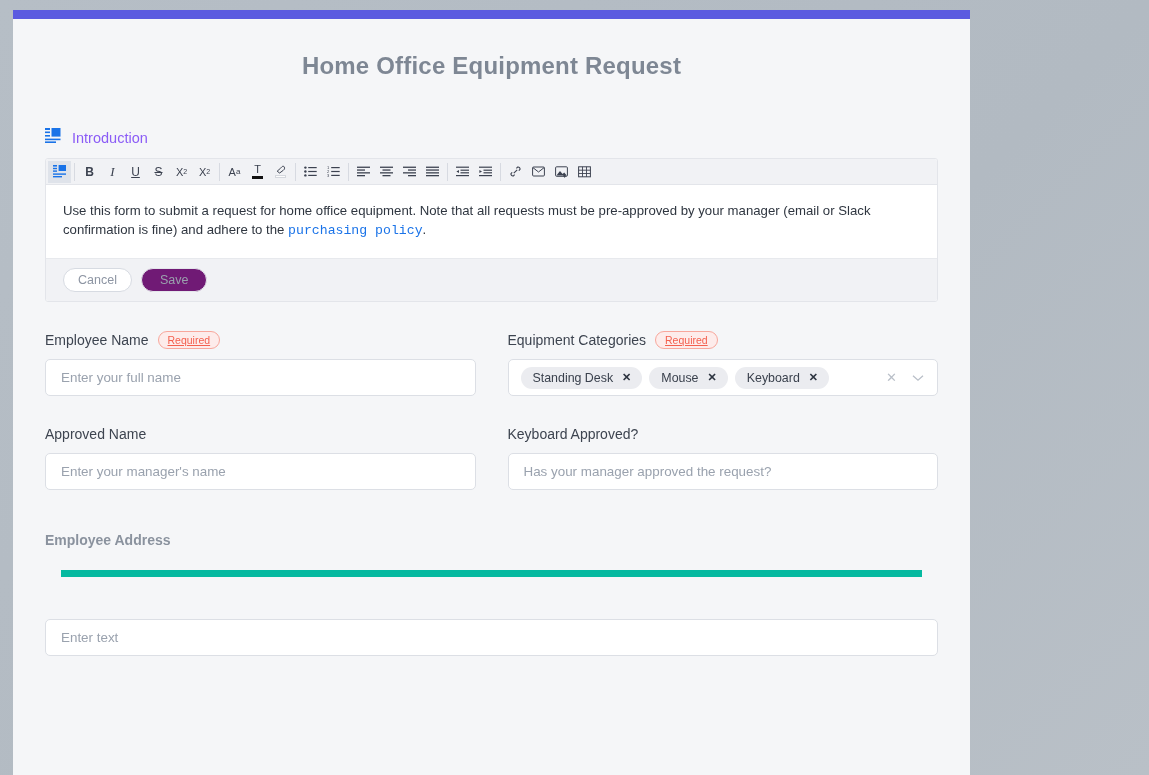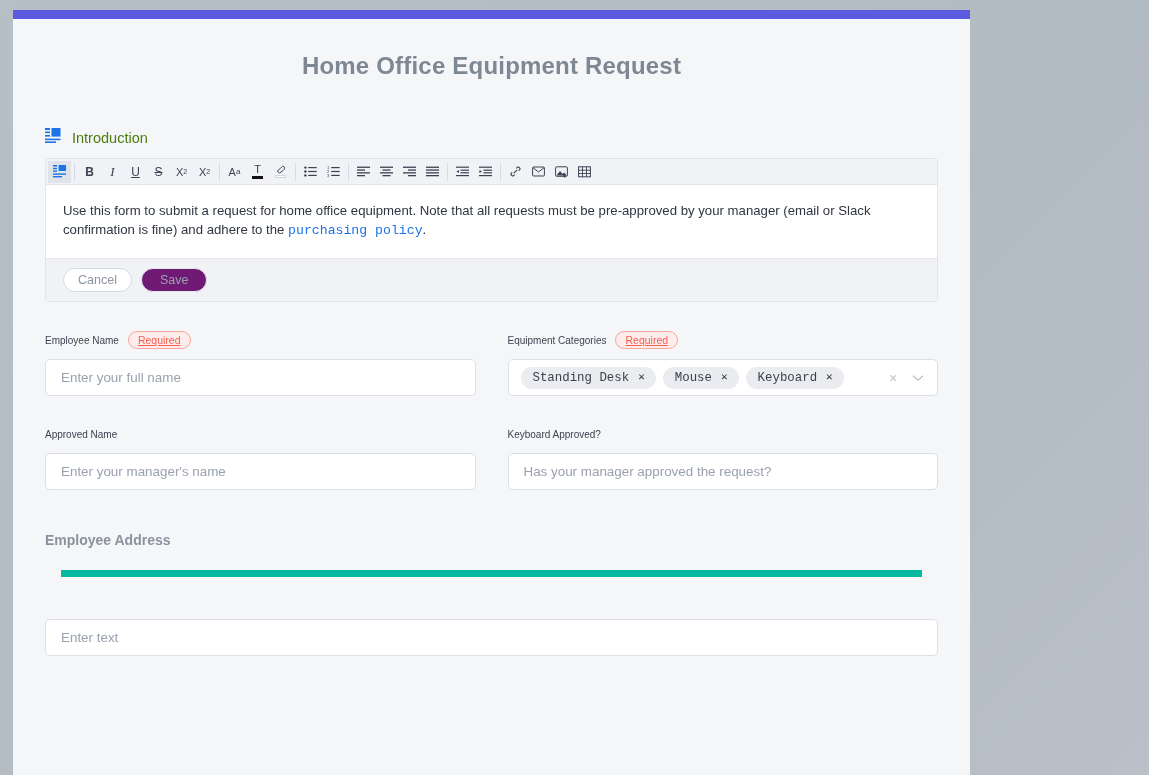--- a/index.html
+++ b/index.html
@@ -42,21 +42,21 @@
 
   
   .section-head {
     display: flex;
     align-items: center;
     gap: 10px;
     margin-bottom: 11px;
   }
   .section-head .label {
     font-size: 14.5px;
-    color: #4d7c0f;
+    color: #8b5cf6;
   }
   .rte {
     border: 1px solid #e3e5ea;
     border-radius: 3px;
     overflow: hidden;
     background: #fff;
   }
   .rte-toolbar {
     display: flex;
     align-items: center;
@@ -127,21 +127,21 @@
   }
   .col { flex: 1; min-width: 0; }
   .fld-label-line {
     display: flex;
     align-items: center;
     gap: 9px;
     margin-bottom: 10px;
     height: 18px;
   }
   .fld-label {
-    font-size: 10px;
+    font-size: 14px;
     color: #3d4450;
   }
   .badge-required {
     font-size: 10.5px;
     color: #f4604f;
     background: #fdeceb;
     border: 1px solid #f8a79c;
     border-radius: 9px;
     padding: 2px 9px 2px 9px;
     line-height: 12px;
@@ -165,21 +165,20 @@
   .multiselect {
     width: 100%;
     min-height: 37px;
     border: 1px solid #dcdfe5;
     border-radius: 5px;
     background: #fff;
     display: flex;
     align-items: center;
     padding: 0 8px 0 12px;
     gap: 7px;
-    font-family: Liberation Mono, monospace;
   }
   .chip {
     display: inline-flex;
     align-items: center;
     gap: 9px;
     background: #ebecf0;
     border-radius: 12px;
     padding: 4px 11px 4px 12px;
     font-size: 12.4px;
     color: #3a414d;

